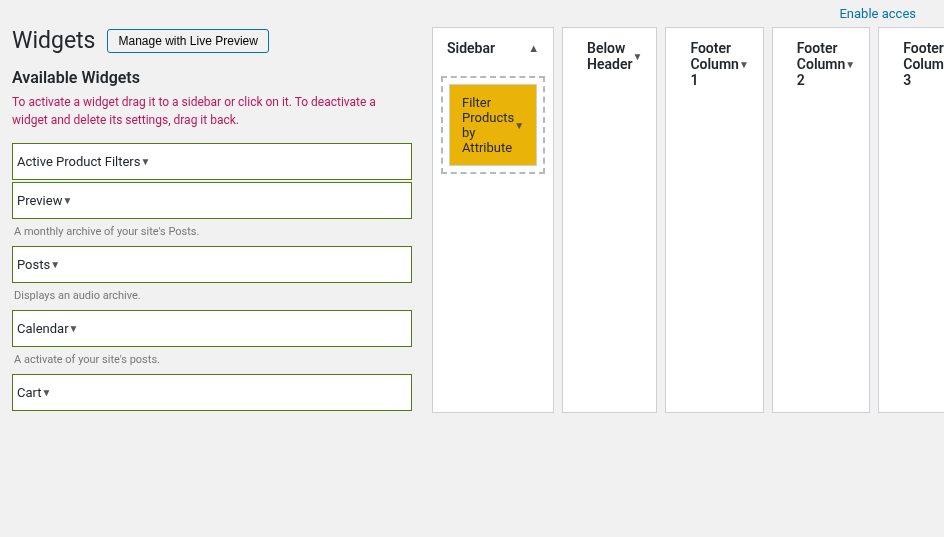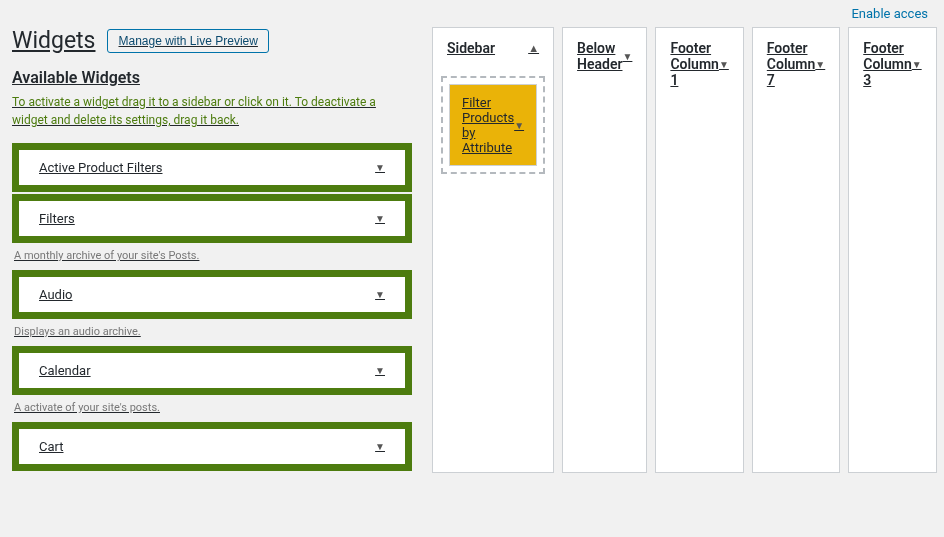--- a/index.html
+++ b/index.html
@@ -9,78 +9,77 @@
       background: #f1f1f1;
       color: #23282d;
       width: 944px;
       min-height: 537px;
       overflow-x: hidden;
     }
     .top-bar {
       display: flex;
       align-items: center;
       justify-content: flex-end;
-      padding: 6px 16px;
+      padding: 6px 28px;
       background: #f1f1f1;
     }
     .enable-access-link {
       color: #0073aa;
       text-decoration: none;
       font-size: 13px;
     }
     .main-container {
       display: flex;
       padding: 0 12px 12px 12px;
       gap: 20px;
-      text-decoration: underline;
     }
     .left-panel {
       width: 400px;
       flex-shrink: 0;
     }
     .page-header {
       display: flex;
       align-items: center;
       gap: 12px;
       margin-bottom: 14px;
     }
     .page-title {
       font-size: 23px;
       font-weight: 400;
       color: #23282d;
     }
     .live-preview-btn {
       border: 1px solid #0073aa;
-      color: #0c4a6e;
+      color: #000000;
       background: transparent;
       padding: 4px 10px;
       border-radius: 3px;
       font-size: 12px;
       cursor: pointer;
       white-space: nowrap;
     }
     .available-widgets-title {
       font-size: 16px;
       font-weight: 600;
       margin-bottom: 6px;
     }
     .available-widgets-desc {
       font-size: 12px;
-      color: #4d7c0f;
+      color: #be185d;
       margin-bottom: 14px;
       line-height: 1.5;
     }
     .widget-item {
       background: #fff;
-      border: 7px solid #4d7c0f;
-      padding: 10px 20px;
+      border: 1px solid #4d7c0f;
+      padding: 10px 4px;
       margin-bottom: 2px;
       display: flex;
       align-items: center;
-      justify-content: space-between;
+      justify-content: flex-start;
       cursor: pointer;
     }
     .widget-item-label {
       font-size: 13px;
       font-weight: 400;
     }
     .widget-desc {
       font-size: 11px;
       color: #777;
       padding: 4px 2px 8px 2px;
@@ -129,20 +128,21 @@
       align-items: center;
       justify-content: space-between;
       cursor: pointer;
     }
     .sub-widget-label {
       font-size: 13px;
     }
     .footer-col-section {
       background: #fff;
       border: 1px solid #ccd0d4;
+      padding-left: 10px;
     }
     .footer-col-header {
       display: flex;
       align-items: center;
       justify-content: space-between;
       padding: 12px 14px;
       cursor: pointer;
     }
     .footer-col-title {
       font-size: 14px;
@@ -168,27 +168,27 @@
     <div class="available-widgets-desc">To activate a widget drag it to a sidebar or click on it. To deactivate a widget and delete its settings, drag it back.</div>
 
     <div>
 
       <div class="widget-item">
         <span class="widget-item-label">Active Product Filters</span>
         <span class="chevron-down">▼</span>
       </div>
 
       <div class="widget-item">
-        <span class="widget-item-label">Filters</span>
+        <span class="widget-item-label">Preview</span>
         <span class="chevron-down">▼</span>
       </div>
       <div class="widget-desc">A monthly archive of your site's Posts.</div>
 
       <div class="widget-item">
-        <span class="widget-item-label">Audio</span>
+        <span class="widget-item-label">Posts</span>
         <span class="chevron-down">▼</span>
       </div>
       <div class="widget-desc">Displays an audio archive.</div>
 
       <div class="widget-item">
         <span class="widget-item-label">Calendar</span>
         <span class="chevron-down">▼</span>
       </div>
       <div class="widget-desc">A activate of your site's posts.</div>
 
@@ -223,21 +223,21 @@
 
     <div class="footer-col-section">
       <div class="footer-col-header">
         <span class="footer-col-title">Footer Column 1</span>
         <span class="chevron-down">▼</span>
       </div>
     </div>
 
     <div class="footer-col-section">
       <div class="footer-col-header">
-        <span class="footer-col-title">Footer Column 7</span>
+        <span class="footer-col-title">Footer Column 2</span>
         <span class="chevron-down">▼</span>
       </div>
     </div>
 
     <div class="footer-col-section">
       <div class="footer-col-header">
         <span class="footer-col-title">Footer Column 3</span>
         <span class="chevron-down">▼</span>
       </div>
     </div>

